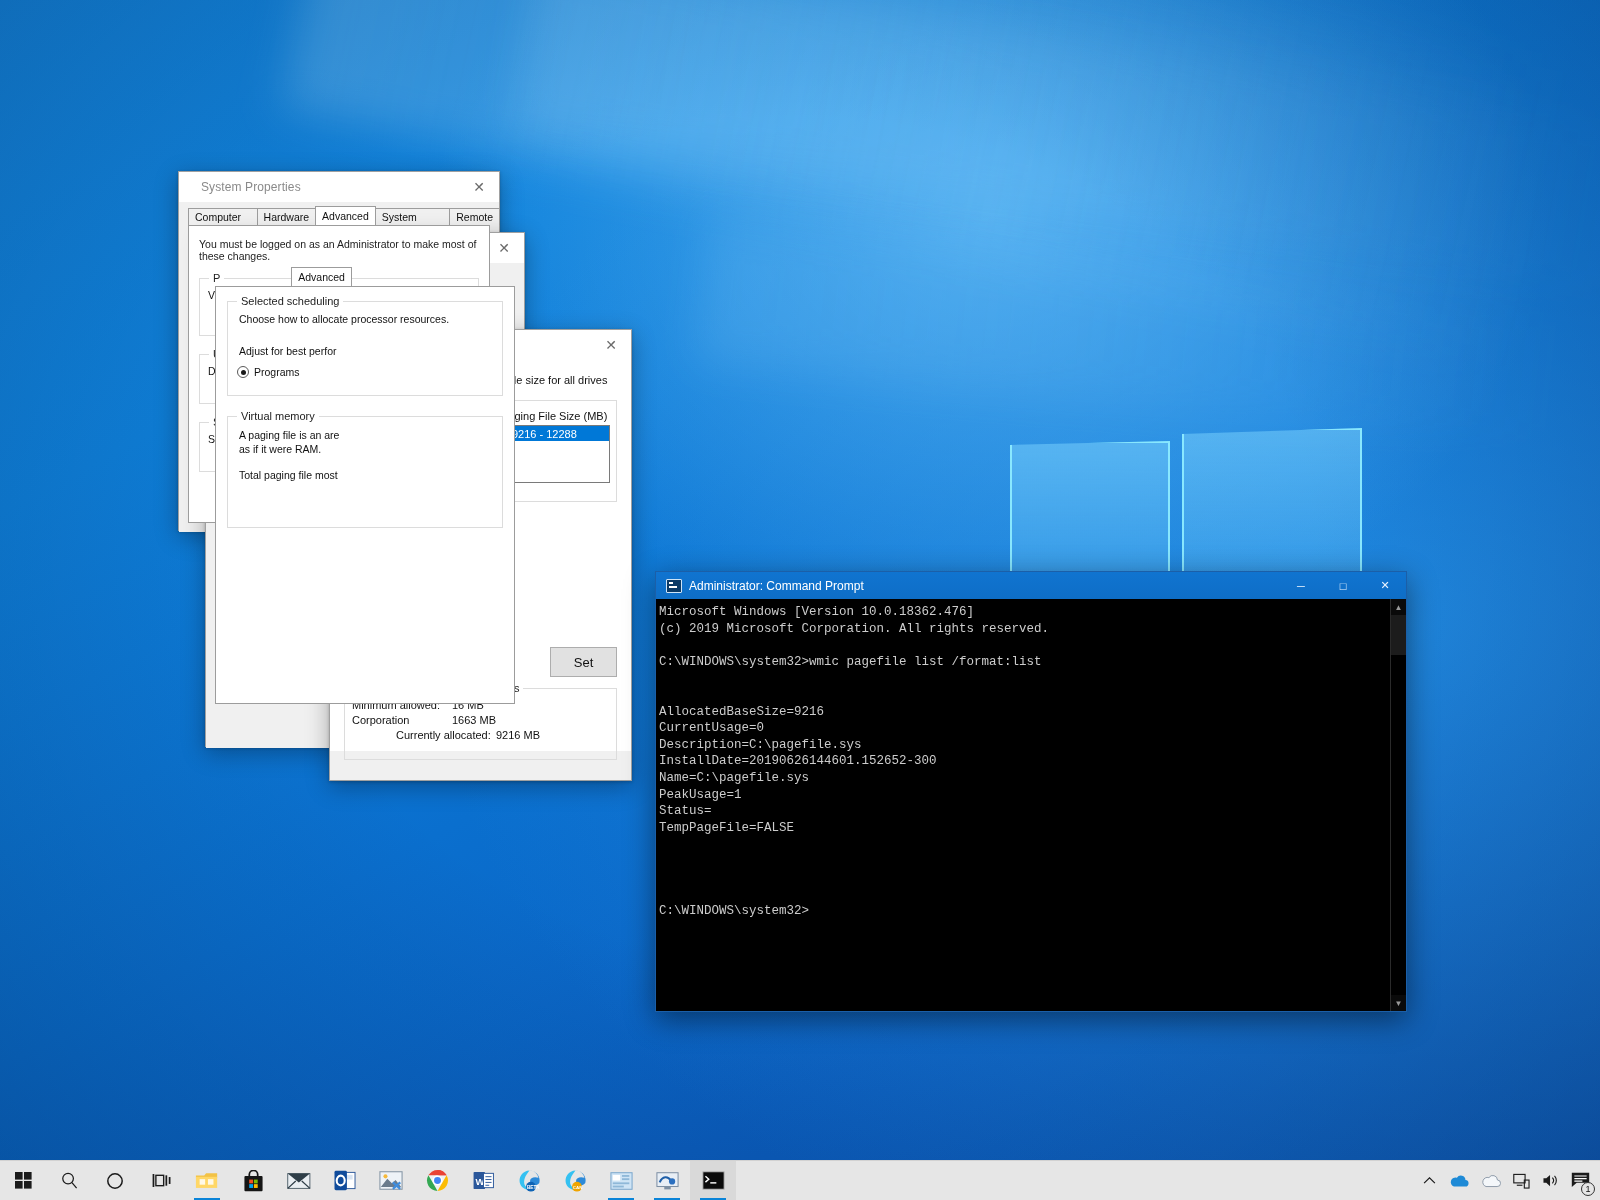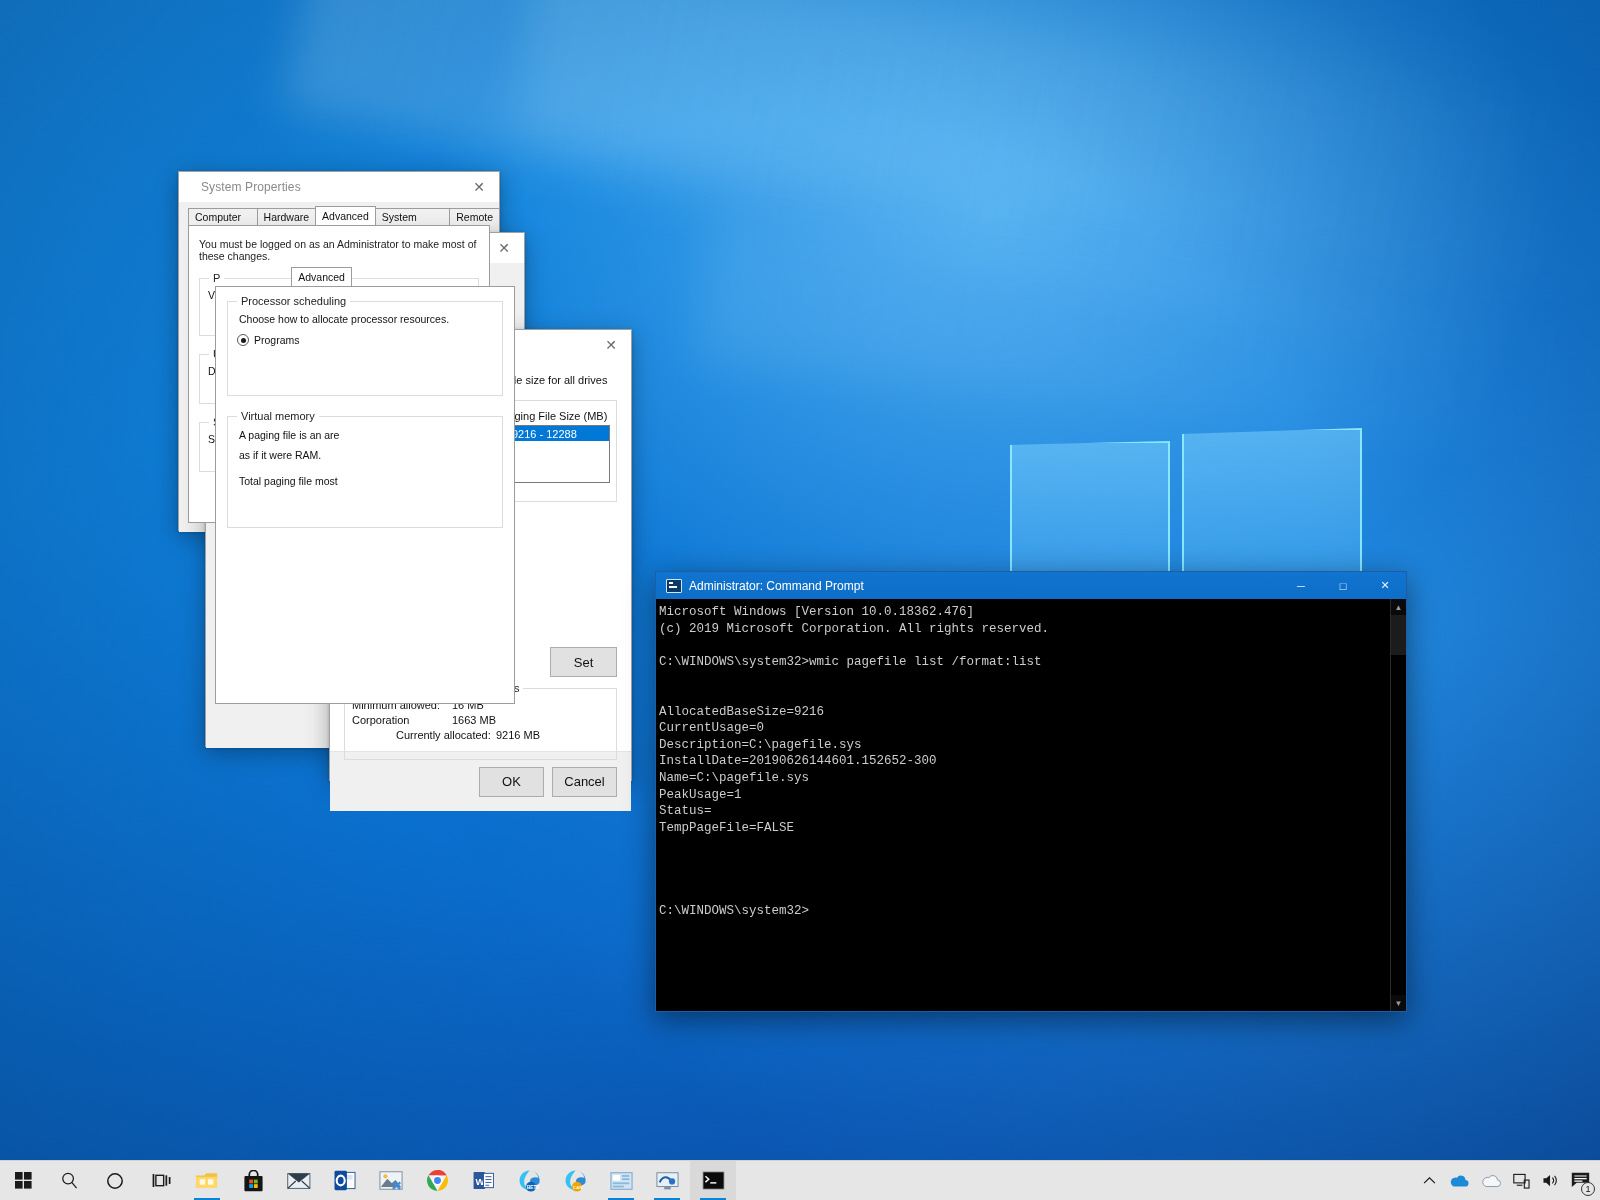--- a/index.html
+++ b/index.html
@@ -158,32 +158,33 @@
     <div class="tb-close">✕</div>
   </div>
   <div class="clientarea" style="height:485px;padding-top:4px;">
     <div class="tabstrip">
       <div class="tab">Visual Effects</div>
       <div class="tab active">Advanced</div>
       <div class="tab">Data Execution Prevention</div>
     </div>
     <div class="tabbody" style="height:418px;padding:14px 11px;">
       <div class="group" style="height:95px;">
-        <span class="glabel">Processor scheduling</span>
+        <span class="glabel">Selected scheduling</span>
         <div class="lbl-sm" style="padding:11px 0 0 11px;">Choose how to allocate processor resources.</div>
+        <div class="lbl-sm" style="padding:20px 0 0 11px;">Adjust for best perfor</div>
         <div style="padding:9px 0 0 9px;display:flex;align-items:center;gap:5px;">
           <span class="radio on"></span>
           <span class="lbl-sm">Programs</span>
         </div>
       </div>
 
       <div class="group" style="height:112px;margin-top:20px;">
         <span class="glabel">Virtual memory</span>
         <div class="lbl-sm" style="padding:12px 0 0 11px;">A paging file is an are</div>
-        <div class="lbl-sm" style="padding:2px 0 0 11px;margin-top:6px;">as if it were RAM.</div>
+        <div class="lbl-sm" style="padding:2px 0 0 11px;">as if it were RAM.</div>
         <div class="lbl-sm" style="padding:14px 0 0 11px;">Total paging file most </div>
       </div>
     </div>
     <div style="display:flex;justify-content:flex-end;padding:8px 11px 0 0;gap:6px;">
       <div class="btn" style="width:60px;"></div>
     </div>
   </div>
 </div>
 
 <div class="win" id="vmdlg" style="left:329px;top:329px;width:303px;height:452px;">
@@ -262,25 +263,20 @@
         <span class="lbl" style="width:100px;">Corporation</span>
         <span class="lbl">1663 MB</span>
       </div>
       <div style="display:flex;padding:3px 0 0 7px;margin-left:44px;">
         <span class="lbl" style="width:100px;">Currently allocated:</span>
         <span class="lbl">9216 MB</span>
       </div>
     </div>
   </div>
 
-  <div style="height:60px;background:#f0f0f0;display:flex;align-items:center;justify-content:flex-end;
-              gap:8px;padding-right:14px;border-top:1px solid #e4e4e4;">
-    <div class="btn" style="width:65px;">OK</div>
-    <div class="btn" style="width:65px;">Cancel</div>
-  </div>
 </div>
 
 <div id="cmd">
   <div class="cmdtitle">
     <span class="ci"></span>
     <span>Administrator: Command Prompt</span>
     <div class="wbtns">
       <div class="wbtn">─</div>
       <div class="wbtn">□</div>
       <div class="wbtn close">✕</div>

